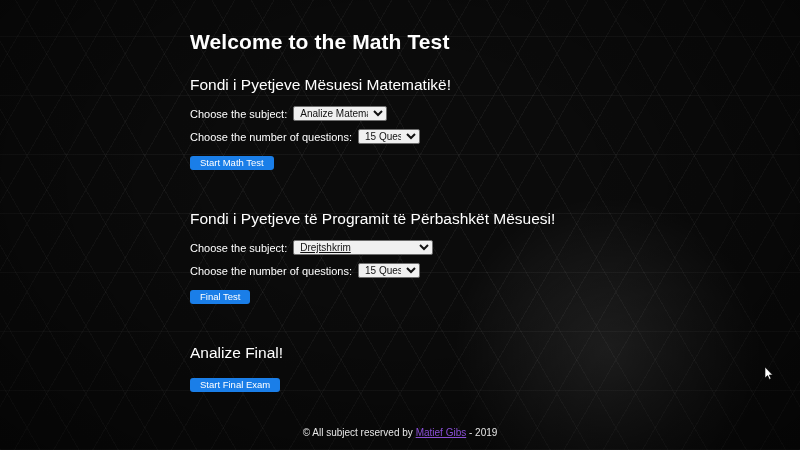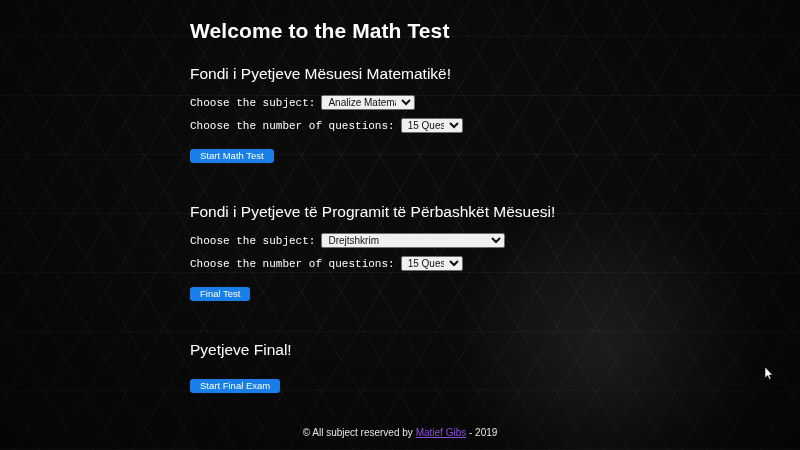--- a/index.html
+++ b/index.html
@@ -32,21 +32,21 @@
   .hex-vignette {
     position: absolute;
     inset: 0;
     background:
       radial-gradient(ellipse at 50% 40%, rgba(0,0,0,0.0) 30%, rgba(0,0,0,0.55) 100%);
     pointer-events: none;
   }
   .content {
     position: absolute;
     left: 190px;
-    top: 5px;
+    top: 16px;
     width: 610px;
     padding-top: 14px;
     color: #ffffff;
   }
   h1.page-title {
     font-size: 21px;
     font-weight: bold;
     margin: 0 0 22px 0;
     letter-spacing: 0.1px;
   }
@@ -58,45 +58,44 @@
   .form-row {
     display: flex;
     align-items: center;
     margin-bottom: 8px;
     font-size: 11px;
     color: #ffffff;
   }
   .form-row label {
     margin-right: 6px;
     font-size: 11px;
-    font-family: Liberation Mono, monospace;
   }
   select {
     font-family: "Liberation Sans", sans-serif;
     font-size: 10px;
     background: #f0f0f0;
     color: #111;
     border: 1px solid #6d6d6d;
     border-radius: 2px;
     height: 15px;
     padding: 0 2px;
   }
   select.subject-math { width: 94px; }
   select.qty { width: 62px; }
-  select.subject-wide { width: 184px; }
+  select.subject-wide { width: 140px; text-decoration: underline; }
   .btn {
     display: inline-block;
     background: #1a7ee8;
     color: #ffffff;
     border: none;
     border-radius: 3px;
     font-size: 9.5px;
     font-family: "Liberation Sans", sans-serif;
     padding: 2px 10px;
-    margin-top: 8px;
+    margin-top: 0;
     cursor: pointer;
     line-height: 1;
   }
   .section { margin-bottom: 26px; }
   .section.section-final { margin-bottom: 0; }
   .spacer-lg { height: 14px; }
   .footer {
     position: absolute;
     left: 0;
     right: 0;
@@ -166,21 +165,21 @@
           <option>15 Questions</option>
         </select>
       </div>
 
       <button class="btn">Final Test</button>
     </div>
 
     <div class="spacer-lg"></div>
 
     <div class="section section-final">
-      <h2 class="section-title">Pyetjeve Final!</h2>
+      <h2 class="section-title">Analize Final!</h2>
       <button class="btn">Start Final Exam</button>
     </div>
 
   </div>
 
   <div class="footer">
     <span>© All subject reserved by </span><a href="#">Matief Gibs</a><span> - 2019</span>
   </div>
 
   <svg class="cursor" viewBox="0 0 10 14">

